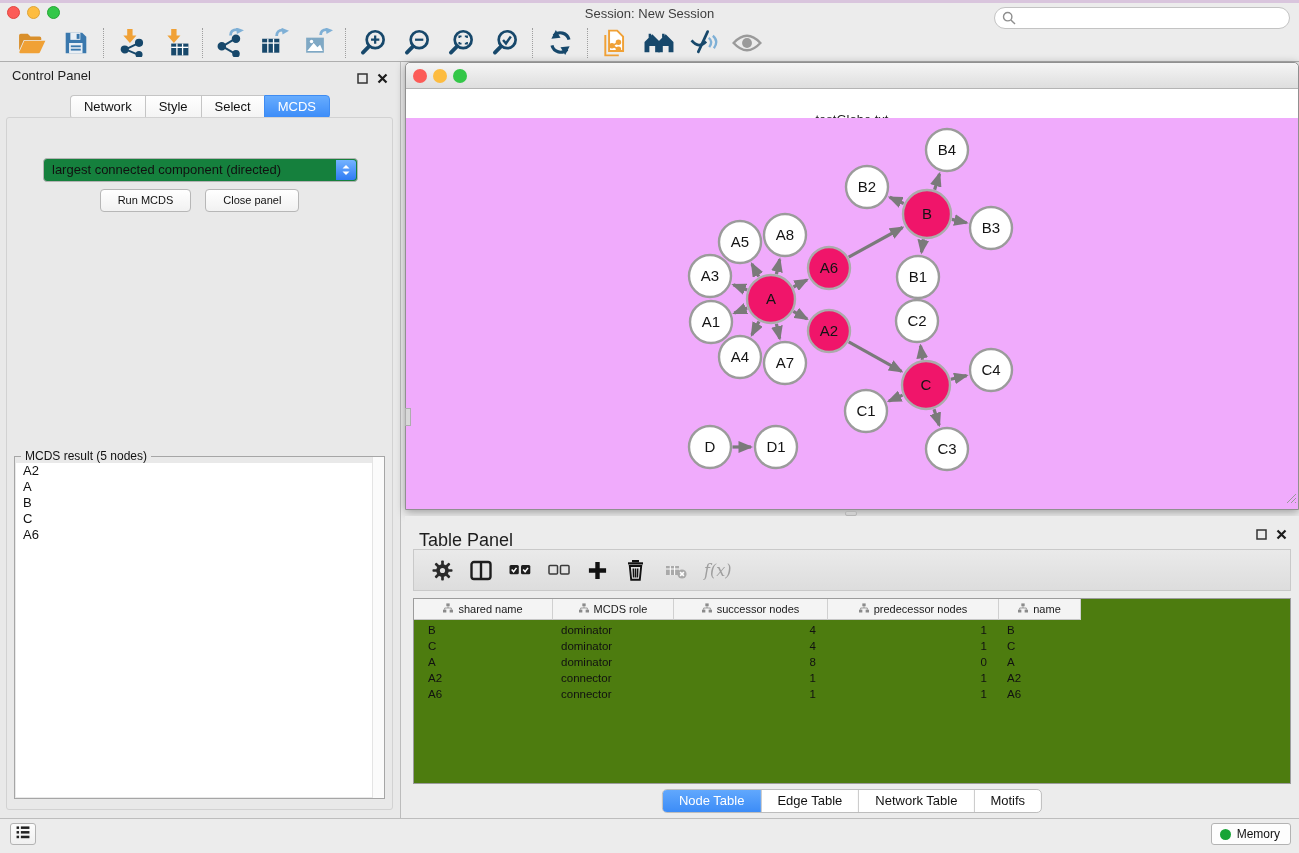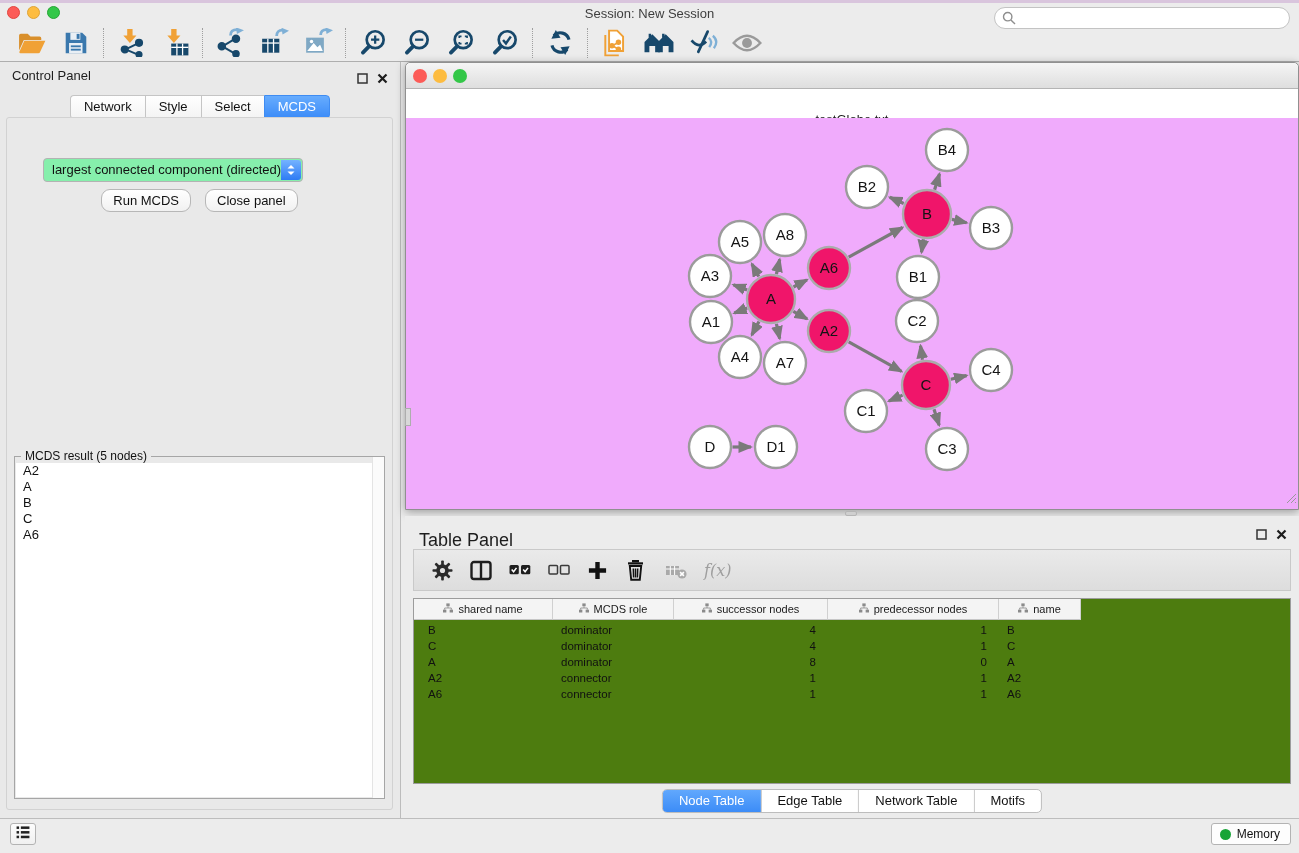--- a/index.html
+++ b/index.html
@@ -34,24 +34,24 @@
   .control-panel { position:absolute; left:0; top:62px; width:401px; height:756px; background:#e9e9e9; border-right:1px solid #bcbcbc; }
   .panel-header { position:absolute; top:6px; left:12px; font-size:13px; color:#1d1d1d; }
   .panel-btns { position:absolute; top:8px; right:12px; display:flex; gap:9px; align-items:center; }
   .ctab-bar { position:absolute; top:33px; left:0; width:100%; display:flex; justify-content:center; }
   .ctab { padding:3px 13px 4px; font-size:13px; color:#111; background:linear-gradient(#ffffff,#f4f4f4); border:1px solid #c5c5c5; border-right:none; cursor:default; }
   .ctab:first-child { border-radius:4px 0 0 4px;text-align:center; }
   .ctab:last-child { border-right:1px solid #c5c5c5; border-radius:0 4px 4px 0; }
   .ctab.active { background:linear-gradient(#67acfe,#3b8bf8); color:#fff; border-color:#3f8cf2; }
   .ctab-content { position:absolute; top:55px; left:6px; right:7px; bottom:8px; background:#e9e9e9; border:1px solid #d2d2d2; border-radius:3px; }
   .opt-label { position:absolute; top:19px; left:0; right:0; text-align:center; font-size:13px; color:#111; }
-  .criterion { position:absolute; top:40px; left:36px; width:260px; height:24px; background:#86efac; border:1px solid #b3b3b3; border-radius:4px; font-size:13px; color:#111; line-height:22px; padding-left:8px; }
+  .criterion { position:absolute; top:40px; left:36px; width:315px; height:24px; background:#15803d; border:1px solid #b3b3b3; border-radius:4px; font-size:13px; color:#111; line-height:22px; padding-left:8px; }
   .criterion .stepper { position:absolute; right:1px; top:1px; bottom:1px; width:20px; border-radius:0 3px 3px 0; background:linear-gradient(#74b3ff,#2e7bf4); display:flex; align-items:center; justify-content:center; }
   .btn-row { position:absolute; top:71px; left:0; right:0; display:flex; justify-content:center; gap:14px; }
-  .push-btn { height:23px; padding:0 11px; font-size:13px; color:#111; background:linear-gradient(#ffffff,#f1f1f1); border:1px solid #b7b7b7; border-radius:9px; line-height:21px; }
+  .push-btn { height:23px; padding:0 17px; font-size:11px; color:#111; background:linear-gradient(#ffffff,#f1f1f1); border:1px solid #b7b7b7; border-radius:4px; line-height:21px; }
   .result-box { position:absolute; left:7px; right:7px; top:338px; bottom:10px; border:1px solid #a6a6a6; }
   .result-legend { position:absolute; top:-8px; left:6px; background:#e9e9e9; padding:0 4px; font-size:12px; color:#111; }
   .result-list { position:absolute; left:1px; right:1px; top:6px; bottom:1px; background:#fff; overflow:hidden; }
   .result-item { font-size:13px; color:#111; line-height:16px; padding-left:7px; }
   .result-scroll { position:absolute; right:0; top:0; bottom:0; width:12px; background:#fbfbfb; border-left:1px solid #e4e4e4; }
 
   
   .net-window { position:absolute; left:405px; top:62px; width:894px; height:448px; background:#fff; border:1px solid #909090; border-radius:5px 5px 0 0; box-shadow:0 2px 10px rgba(0,0,0,0.35); }
   .net-titlebar { position:absolute; left:0; top:0; right:0; height:26px; background:linear-gradient(#f5f5f5,#dedede); border-bottom:1px solid #b4b4b4; border-radius:5px 5px 0 0; }
   .net-lights { position:absolute; left:7px; top:6px; display:flex; gap:6px; }

